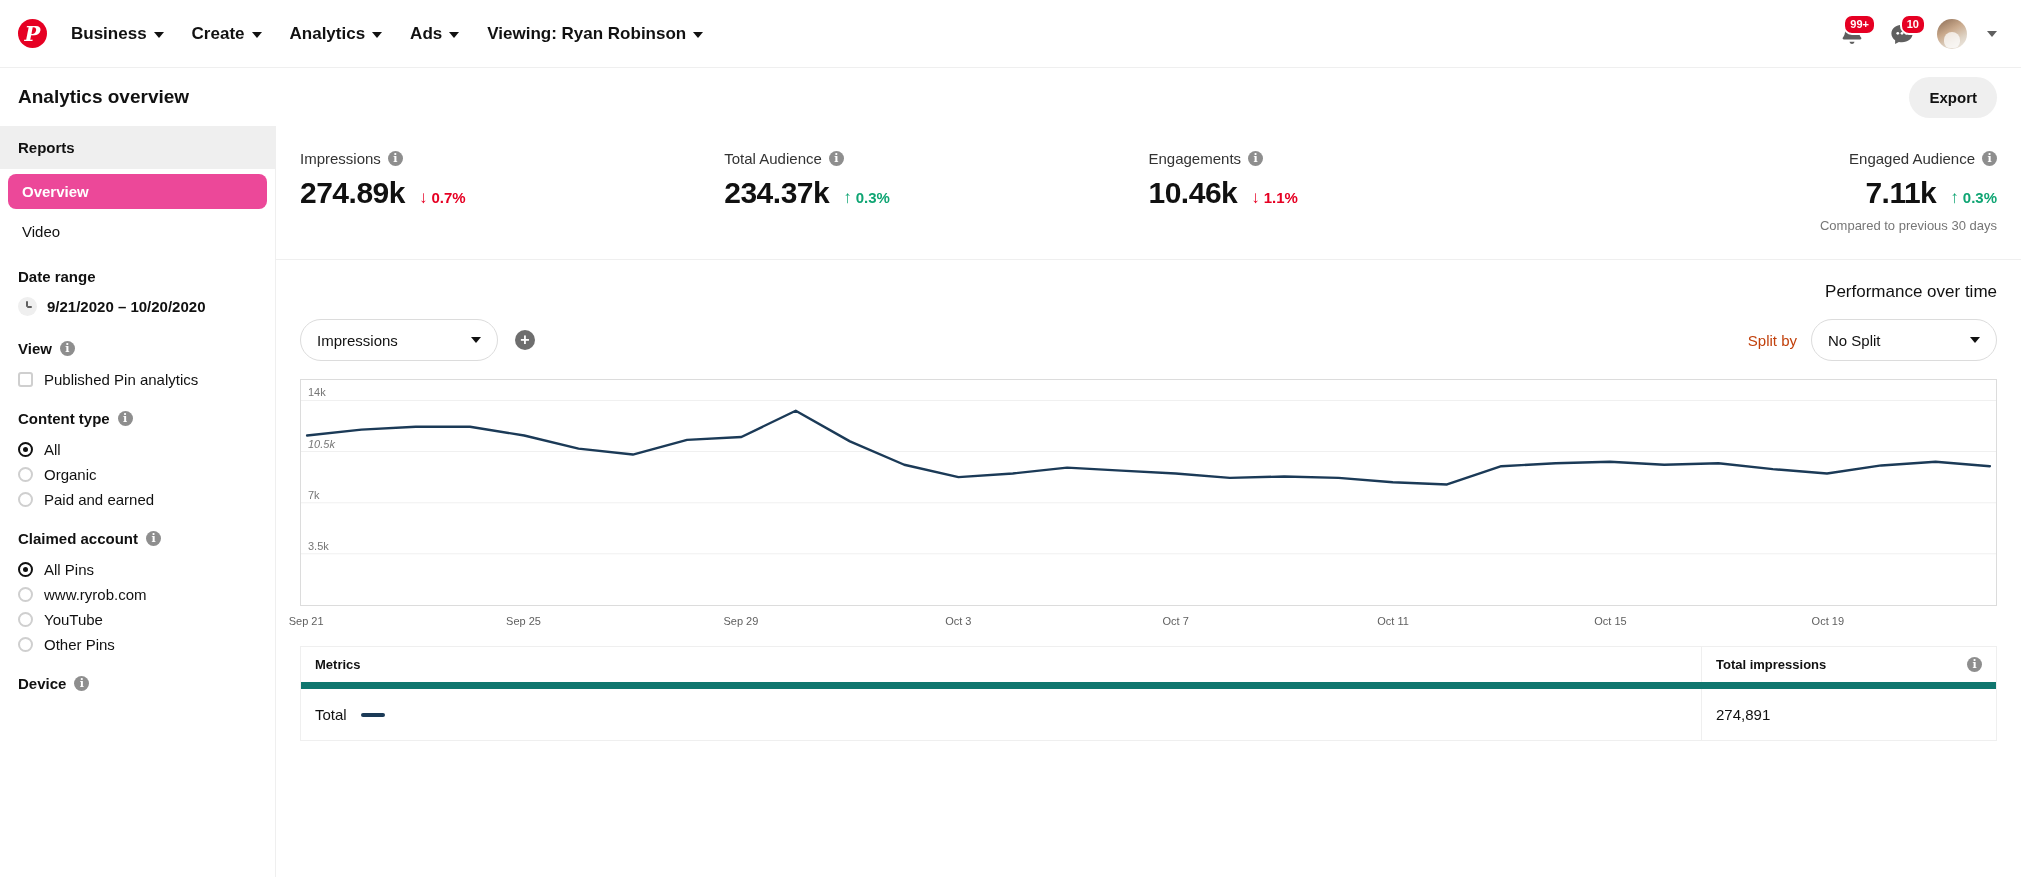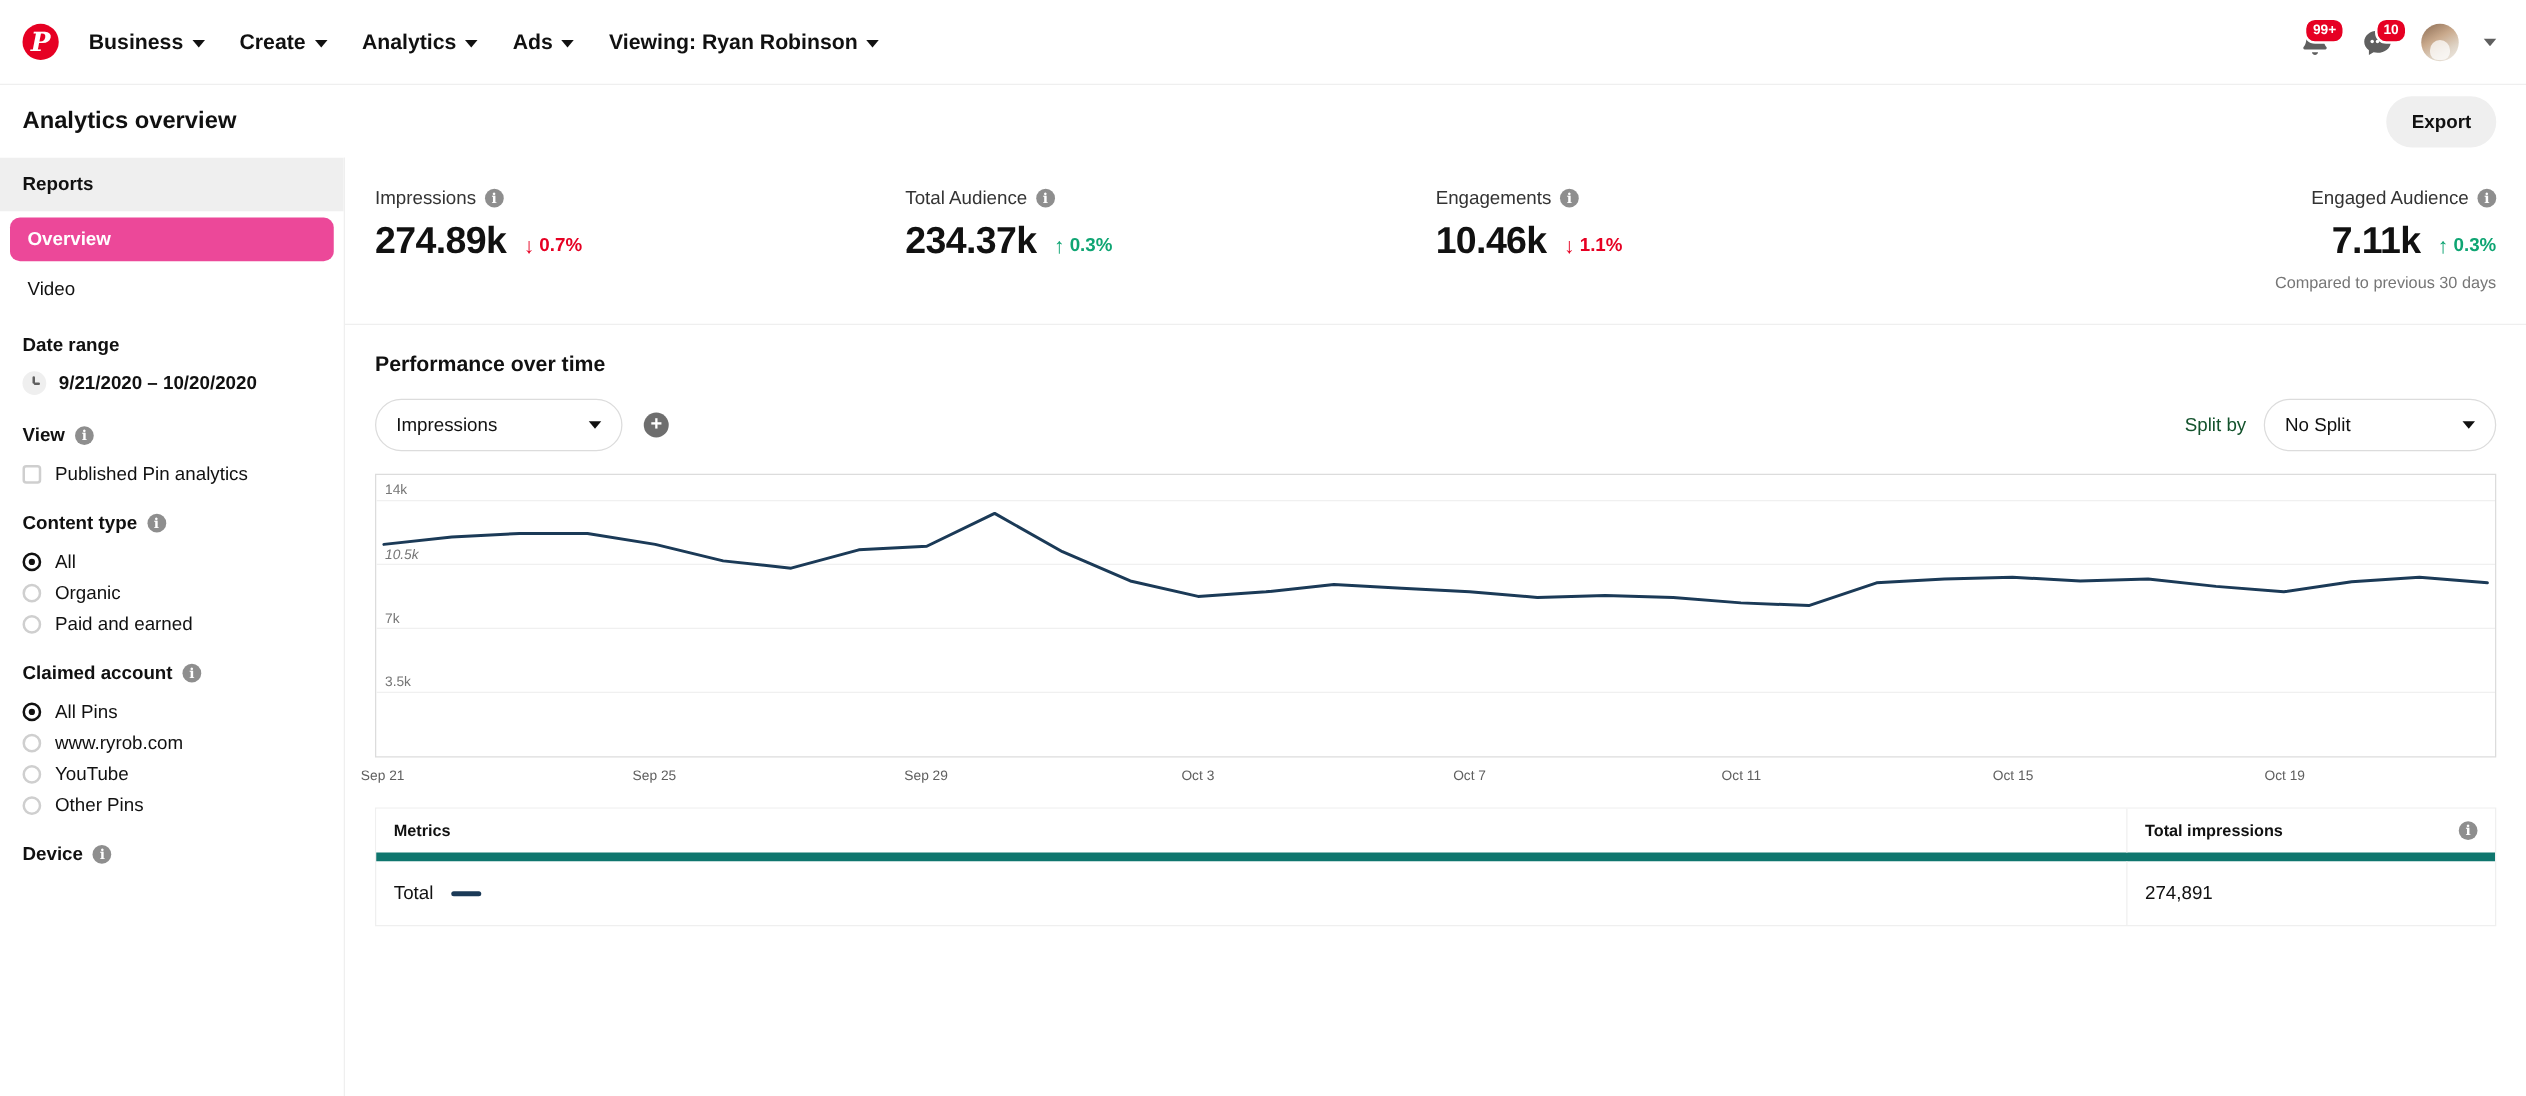--- a/index.html
+++ b/index.html
@@ -171,21 +171,21 @@
   .metric:last-child .metric-valrow { justify-content: flex-end; }
   .metric-value { font-size: 30px; font-weight: bold; letter-spacing: -0.5px; }
   .delta { font-size: 15px; font-weight: bold; display: flex; align-items: center; gap: 4px; }
   .delta.down { color: #e60023; }
   .delta.up { color: #0fa573; }
   .arrow { font-size: 17px; line-height: 1; }
   .compared { font-size: 13px; color: #767676; margin-top: 8px; }
 
   
   .chart-area { padding: 22px 24px 0 24px; }
-  .chart-title { font-size: 17px; font-weight: bold; margin-bottom: 17px; }
+  .chart-title { font-size: 17px; font-weight: normal; margin-bottom: 17px; text-align: right; }
   .chart-controls { display: flex; align-items: center; }
   .select {
     display: flex; align-items: center; justify-content: space-between;
     border: 1px solid #dcdcdc; border-radius: 22px;
     height: 42px; padding: 0 16px; font-size: 15px;
     background: #fff; cursor: pointer; color: #111;
   }
   .sel-metric { width: 198px; }
   .sel-split { width: 186px; }
   .caret {
@@ -194,21 +194,21 @@
     border-right: 5px solid transparent;
     border-top: 6px solid #111; margin-left: 10px;
   }
   .add-btn {
     width: 20px; height: 20px; border-radius: 50%;
     background: #6e6e6e; color: #fff; margin-left: 17px;
     display: flex; align-items: center; justify-content: center;
     font-size: 16px; line-height: 1; cursor: pointer; font-weight: bold;
   }
   .splitby-wrap { margin-left: auto; display: flex; align-items: center; gap: 14px; }
-  .splitby-label { font-size: 15px; color: #14532d; }
+  .splitby-label { font-size: 15px; color: #c2410c; }
 
   .plot-wrap {
     margin-top: 18px; position: relative;
     border-left: 1px solid #dcdcdc; border-right: 1px solid #dcdcdc;
     border-bottom: 1px solid #dcdcdc; border-top: 1px solid #dcdcdc;
     height: 227px;
   }
   .plot-wrap svg { display: block; width: 100%; height: 100%; }
   .ytick {
     position: absolute; left: 7px; font-size: 11px;

